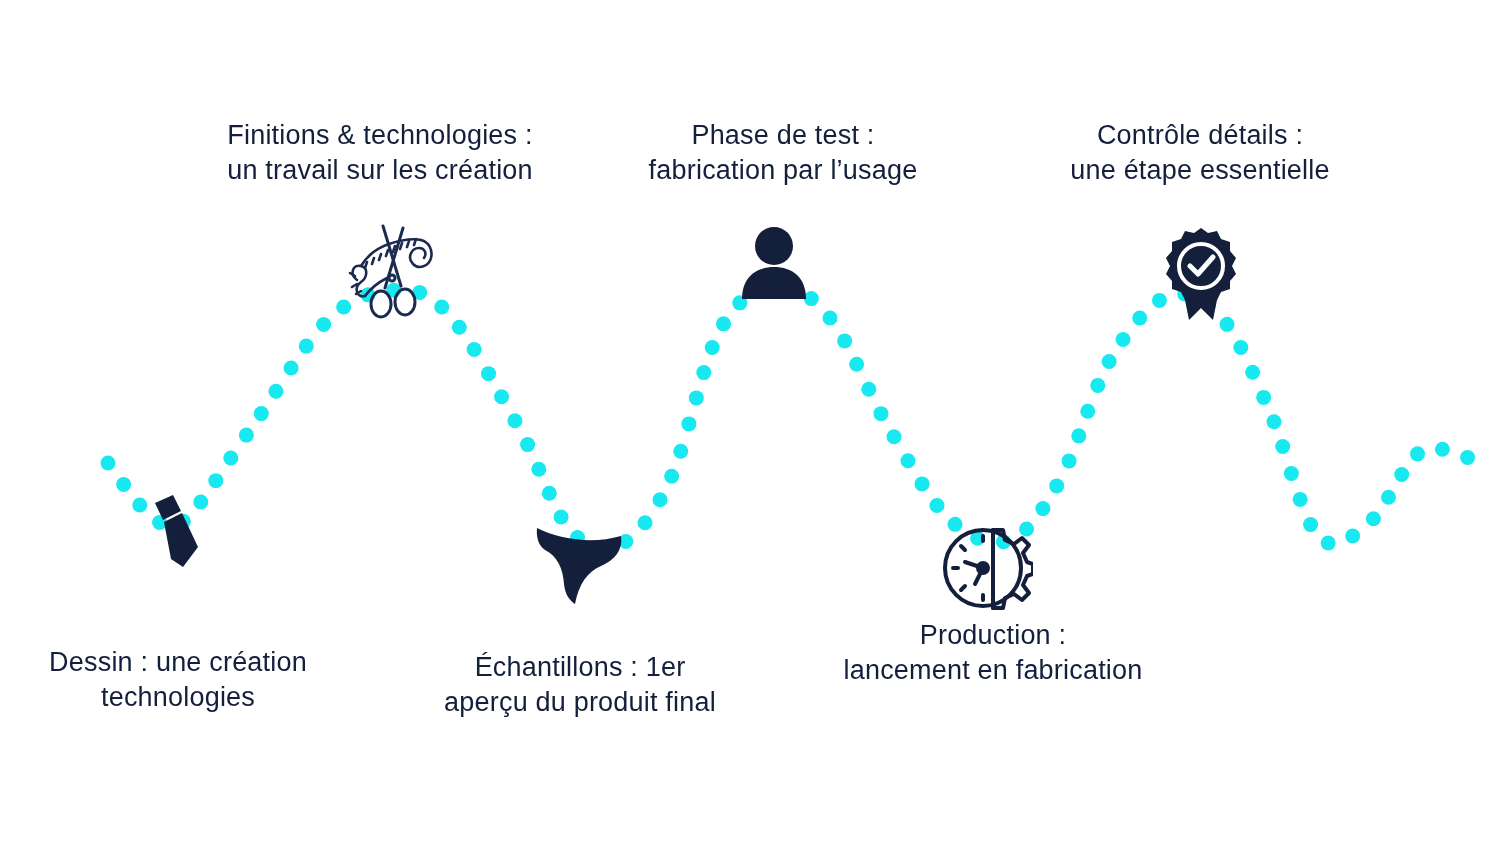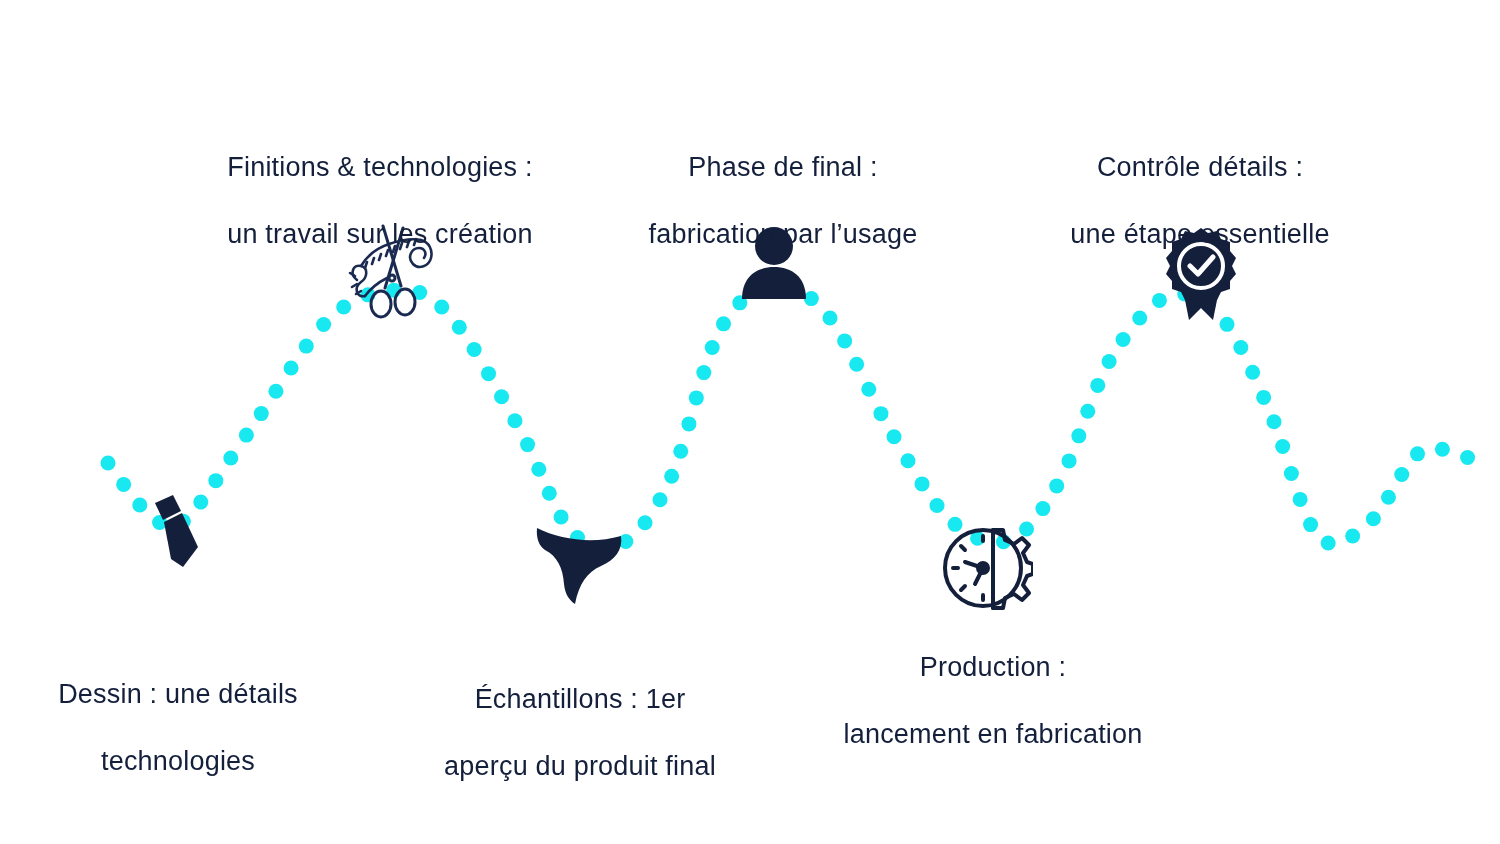--- a/index.html
+++ b/index.html
@@ -28,21 +28,21 @@
     position: absolute;
     text-align: center;
     color: #141f3c;
     font-family: "Liberation Sans", sans-serif;
     font-size: 27px;
     font-weight: 400;
     line-height: 1.28;
     letter-spacing: 0.2px;
     white-space: nowrap;
   }
-  .step-label .l1, .step-label .l2 { display: block; margin-top: 32px; }
+  .step-label .l1, .step-label .l2 { display: block; }
   .step-icon {
     position: absolute;
   }
   .step-icon svg { display: block; }
 </style>
 </head>
 <body>
 
 <div id="stage">
 
@@ -137,21 +137,21 @@
 
   <div class="step-icon" style="left:143px; top:495px; width:56px; height:72px;">
     <svg viewBox="0 0 56 72" width="56" height="72">
       <g fill="#141f3c">
         <path d="M12 8 L30 0 L38 16 L20 25 Z"></path>
         <path d="M21 27 L39 18 L55 52 L40 72 L28 64 Z"></path>
       </g>
     </svg>
   </div>
   <div class="step-label" style="left:0px; top:645px; width:356px;">
-    <span class="l1">Dessin : une détails</span>
+    <span class="l1">Dessin : une création</span>
     <span class="l2">technologies</span>
   </div>
 
   <div class="step-icon" style="left:345px; top:222px; width:92px; height:104px;">
     <svg viewBox="0 0 92 104" width="92" height="104">
       <g fill="none" stroke="#1b2a50" stroke-width="2.6" stroke-linejoin="round" stroke-linecap="round">
         <path d="M12 58 C4 52 8 42 16 44 C24 46 22 56 16 60 C8 66 12 76 20 74"></path>
         <path d="M16 44 C22 34 32 26 44 22 C56 18 66 16 76 18"></path>
         <path d="M20 74 C26 66 34 60 42 56"></path>
         <path d="M76 18 C84 20 88 28 86 36 C84 44 74 48 68 42 C62 36 66 26 74 26 C80 26 82 32 79 36"></path>
@@ -185,21 +185,21 @@
 
   <div class="step-icon" style="left:740px; top:227px; width:68px; height:72px;">
     <svg viewBox="0 0 68 72" width="68" height="72">
       <g fill="#141f3c">
         <circle cx="34" cy="19" r="19"></circle>
         <path d="M2 72 C2 50 16 40 34 40 C52 40 66 50 66 72 Z"></path>
       </g>
     </svg>
   </div>
   <div class="step-label" style="left:603px; top:118px; width:360px;">
-    <span class="l1">Phase de final :</span>
+    <span class="l1">Phase de test :</span>
     <span class="l2">fabrication par l’usage</span>
   </div>
 
   <div class="step-icon" style="left:941px; top:522px; width:92px; height:92px;">
     <svg viewBox="0 0 92 92" width="92" height="92">
       <g fill="none" stroke="#141f3c" stroke-width="4" stroke-linejoin="round" stroke-linecap="round">
         <circle cx="42" cy="46" r="38"></circle>
         <path d="M52 8 L62 8 L64 18 L73 22 L81 16 L88 23 L82 31 L86 40 L92 42 L92 52
                  L86 54 L82 63 L88 71 L81 78 L73 72 L64 76 L62 86 L52 86"></path>
         <path d="M52 8 L52 86"></path>

